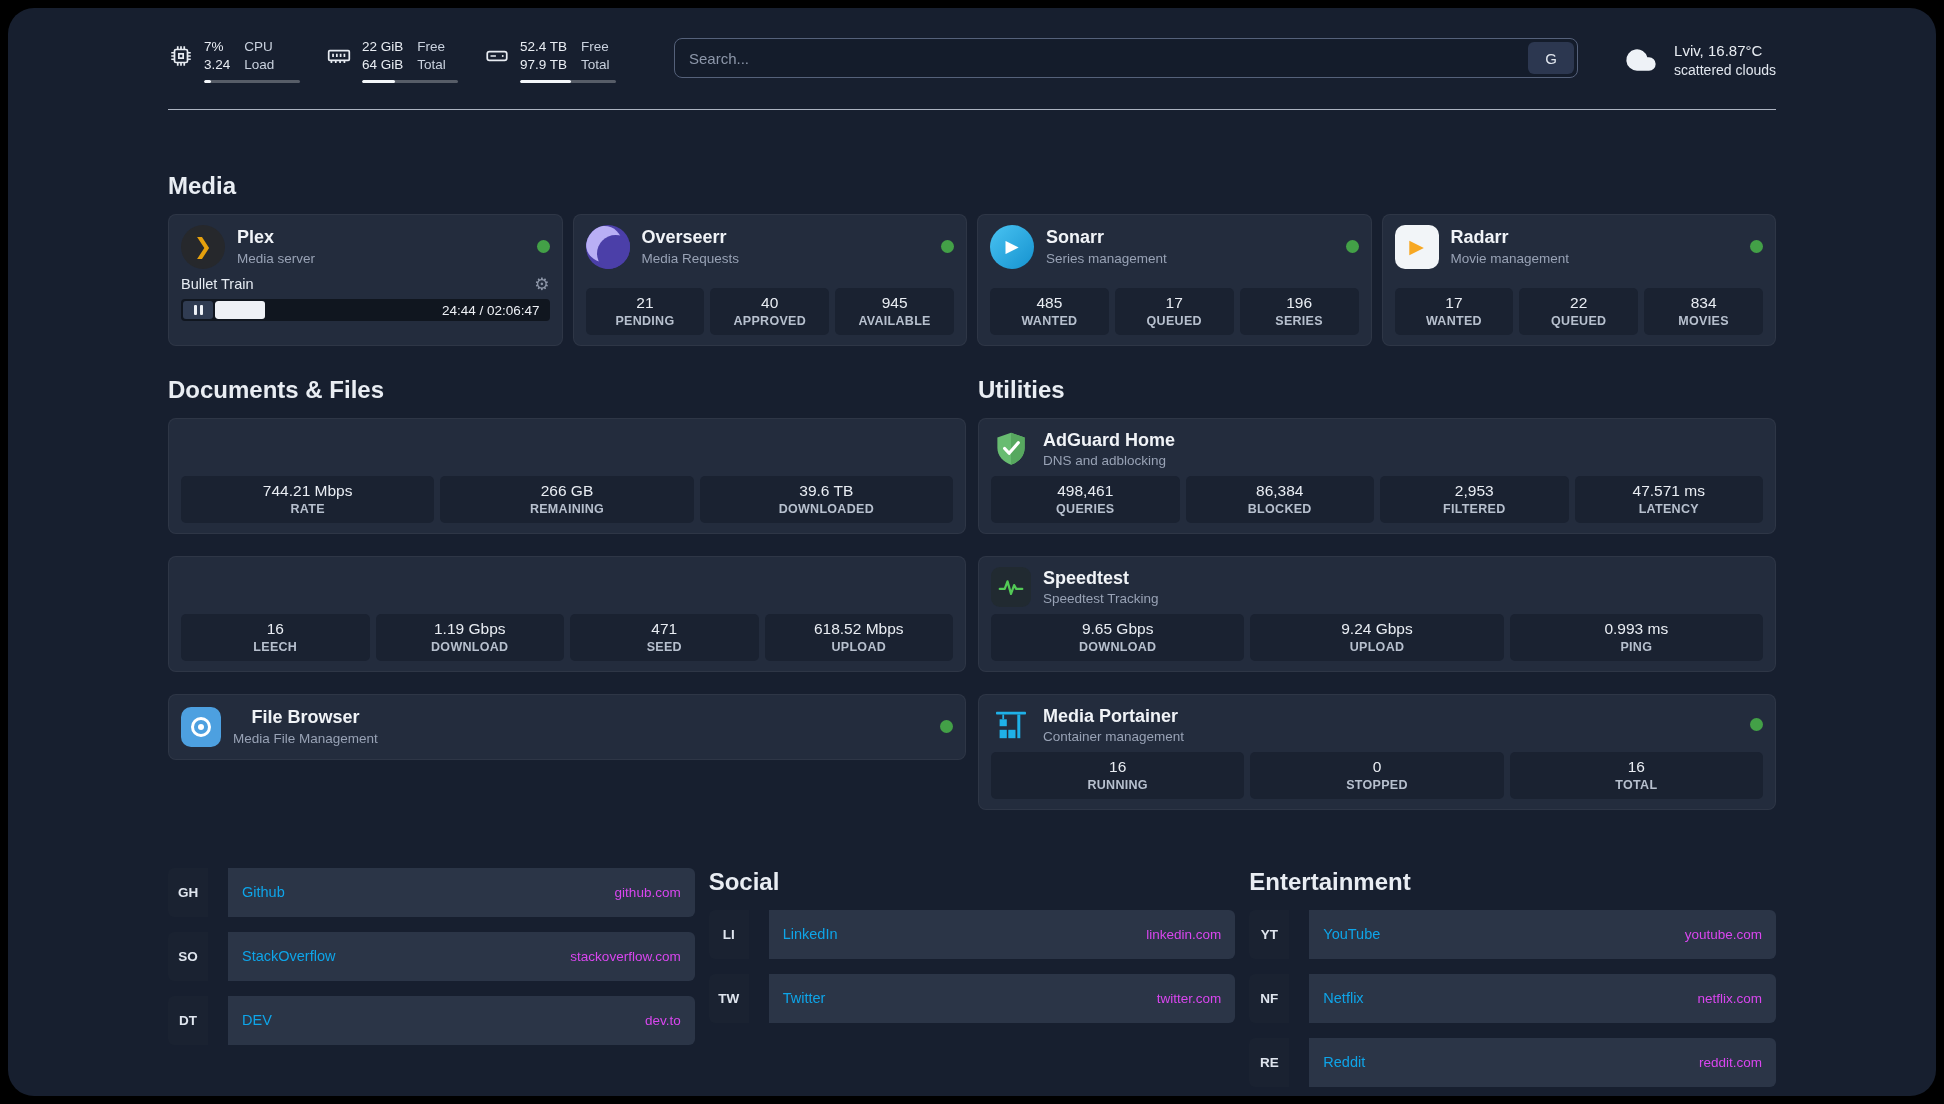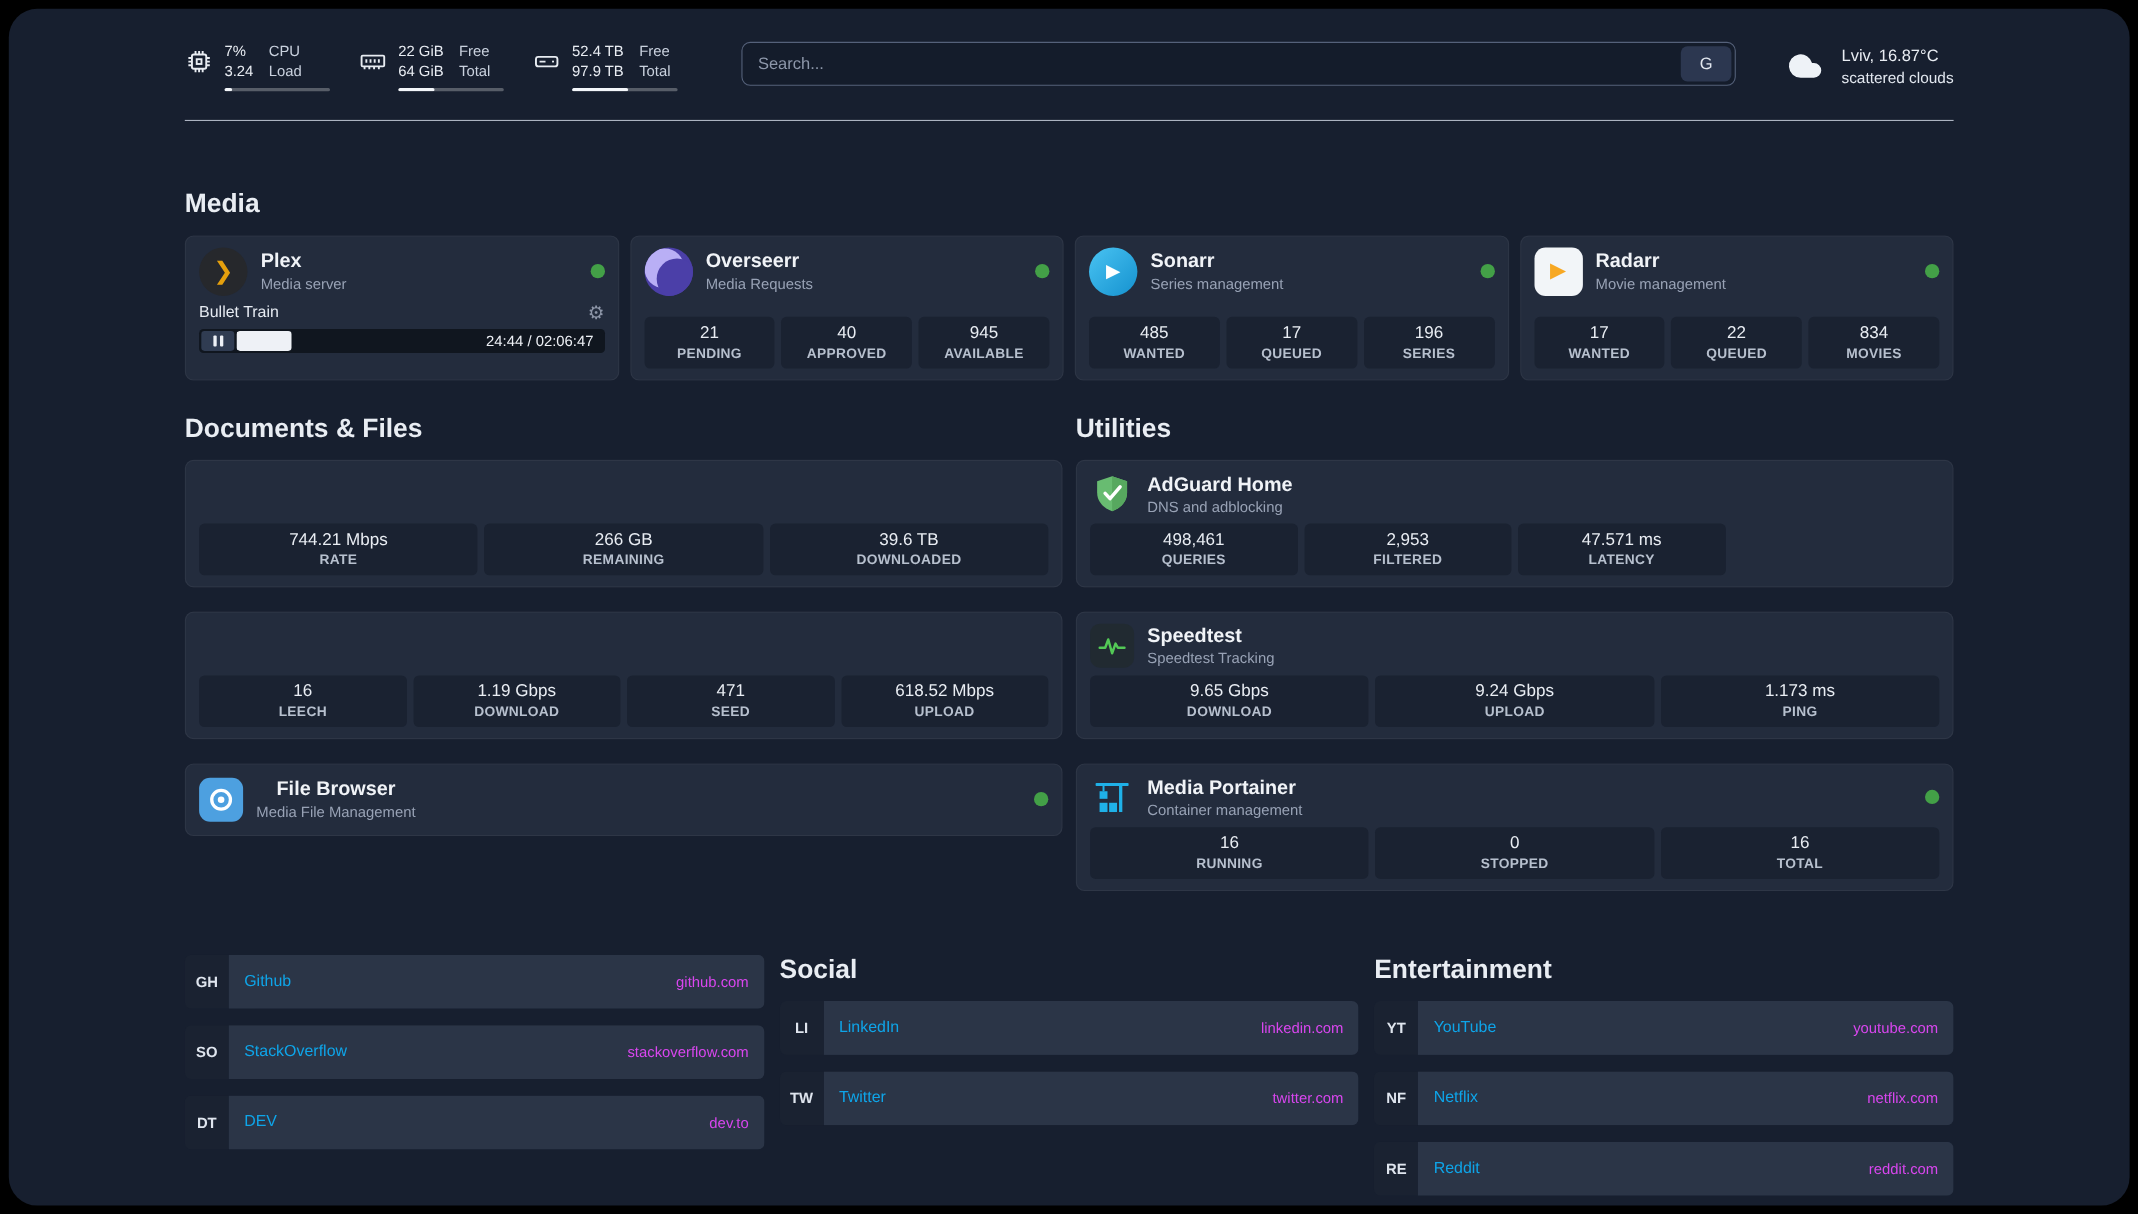--- a/index.html
+++ b/index.html
@@ -84,21 +84,21 @@
   .player-bar{margin-top:6px;height:22px;background:#10161f;border-radius:4px;display:flex;align-items:center;padding:2px;position:relative;}
   .pp-btn{width:30px;height:18px;background:#303c52;border-radius:3px;display:flex;align-items:center;justify-content:center;gap:3px;flex-shrink:0;cursor:pointer;}
   .pp-bar{width:3px;height:10px;background:#eef1f6;border-radius:1px;}
   .player-track{flex:1;height:100%;margin-left:2px;position:relative;border-radius:3px;overflow:hidden;}
   .player-fill{position:absolute;left:0;top:0;bottom:0;background:#eef1f6;border-radius:3px;}
   .player-time{position:absolute;right:10px;top:50%;transform:translateY(-50%);font-size:13.5px;color:#eef1f6;}
 
   
   .bookmarks{display:grid;grid-template-columns:1fr 1fr 1fr;gap:14px;margin-top:58px;align-items:start;}
   .bm-list{display:flex;flex-direction:column;gap:15px;}
-  .bm-item{display:flex;height:49px;border-radius:6px;overflow:hidden;cursor:pointer;}
+  .bm-item{display:flex;height:49px;border-radius:6px;overflow:hidden;cursor:pointer;gap:20px;}
   .bm-badge{width:40px;background:#1a2231;display:flex;align-items:center;justify-content:center;font-size:13.5px;font-weight:600;color:#dfe5ee;flex-shrink:0;}
   .bm-body{flex:1;background:#2b3547;display:flex;align-items:center;justify-content:space-between;padding:0 14px;}
   .bm-name{font-size:14.5px;color:#0ea5e9;text-align:center;}
   .bm-url{font-size:13.5px;color:#d946ef;}
 </style>
 </head>
 <body>
 
 <div class="dashboard">
 <div class="content">
@@ -383,20 +383,24 @@
               <span class="app-name">AdGuard Home</span>
               <span class="app-sub">DNS and adblocking</span>
             </div>
           </div>
           <div class="tiles c4">
             <div class="tile">
                   <div class="tile-value">498,461</div>
                   <div class="tile-label">QUERIES</div>
                 </div>
             <div class="tile">
+                  <div class="tile-value">86,384</div>
+                  <div class="tile-label">BLOCKED</div>
+                </div>
+            <div class="tile">
                   <div class="tile-value">2,953</div>
                   <div class="tile-label">FILTERED</div>
                 </div>
             <div class="tile">
                   <div class="tile-value">47.571 ms</div>
                   <div class="tile-label">LATENCY</div>
                 </div>
           </div>
         </div>
 
@@ -415,21 +419,21 @@
           <div class="tiles c3">
             <div class="tile">
                   <div class="tile-value">9.65 Gbps</div>
                   <div class="tile-label">DOWNLOAD</div>
                 </div>
             <div class="tile">
                   <div class="tile-value">9.24 Gbps</div>
                   <div class="tile-label">UPLOAD</div>
                 </div>
             <div class="tile">
-                  <div class="tile-value">1.173 ms</div>
+                  <div class="tile-value">0.993 ms</div>
                   <div class="tile-label">PING</div>
                 </div>
           </div>
         </div>
 
         <div class="card row-card">
           <div class="card-head">
             <div class="app-icon icon-portainer">
               <svg width="36" height="36" viewBox="0 0 24 24">
                 <g fill="#1fb1e8">

